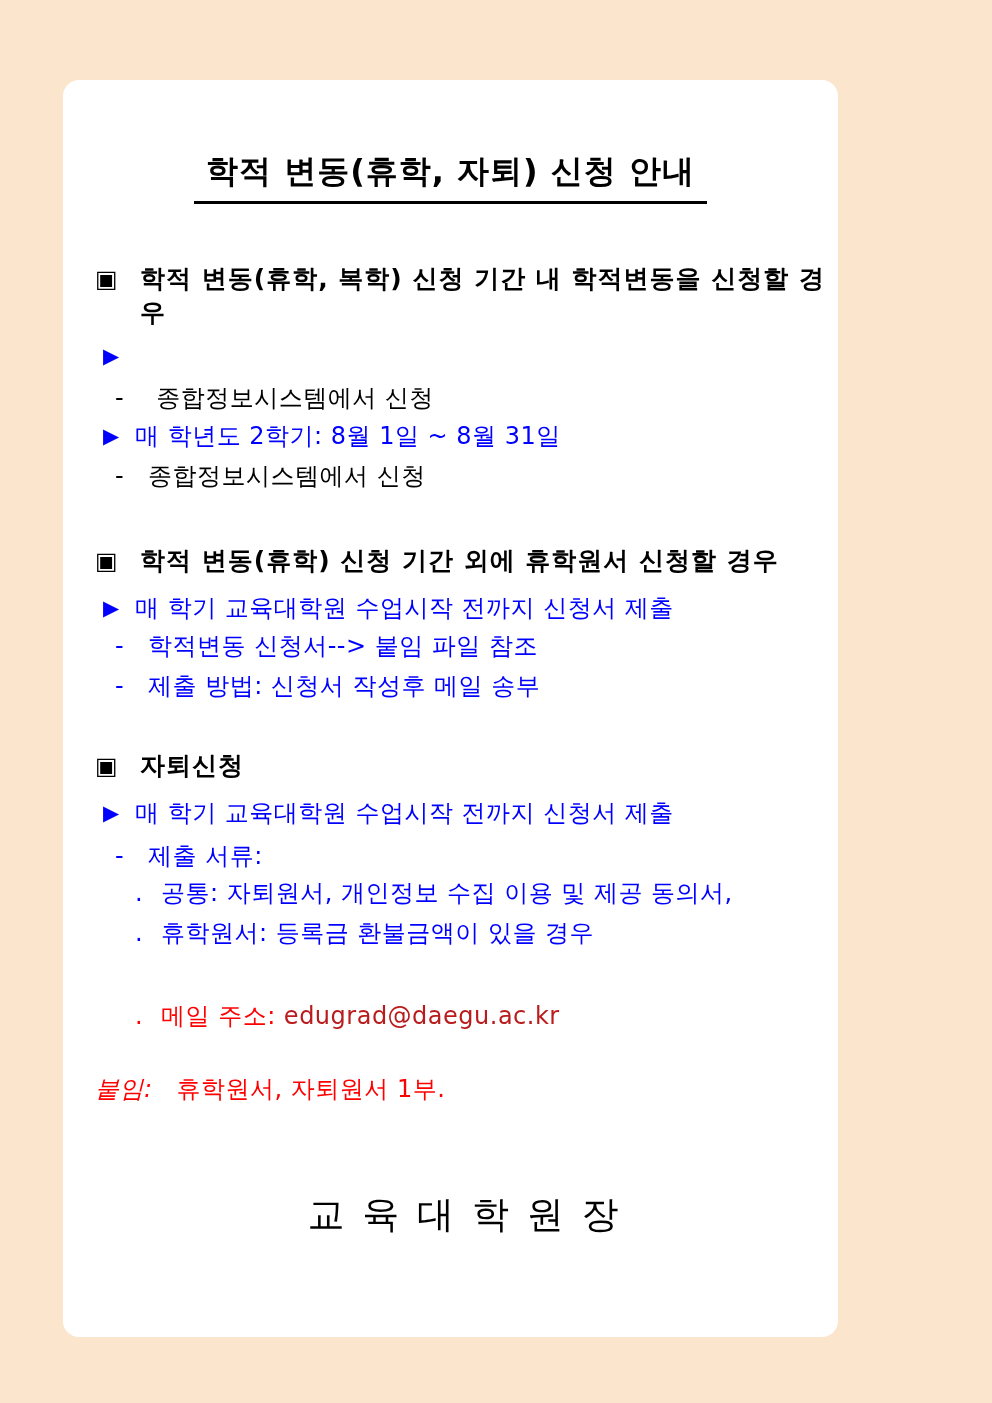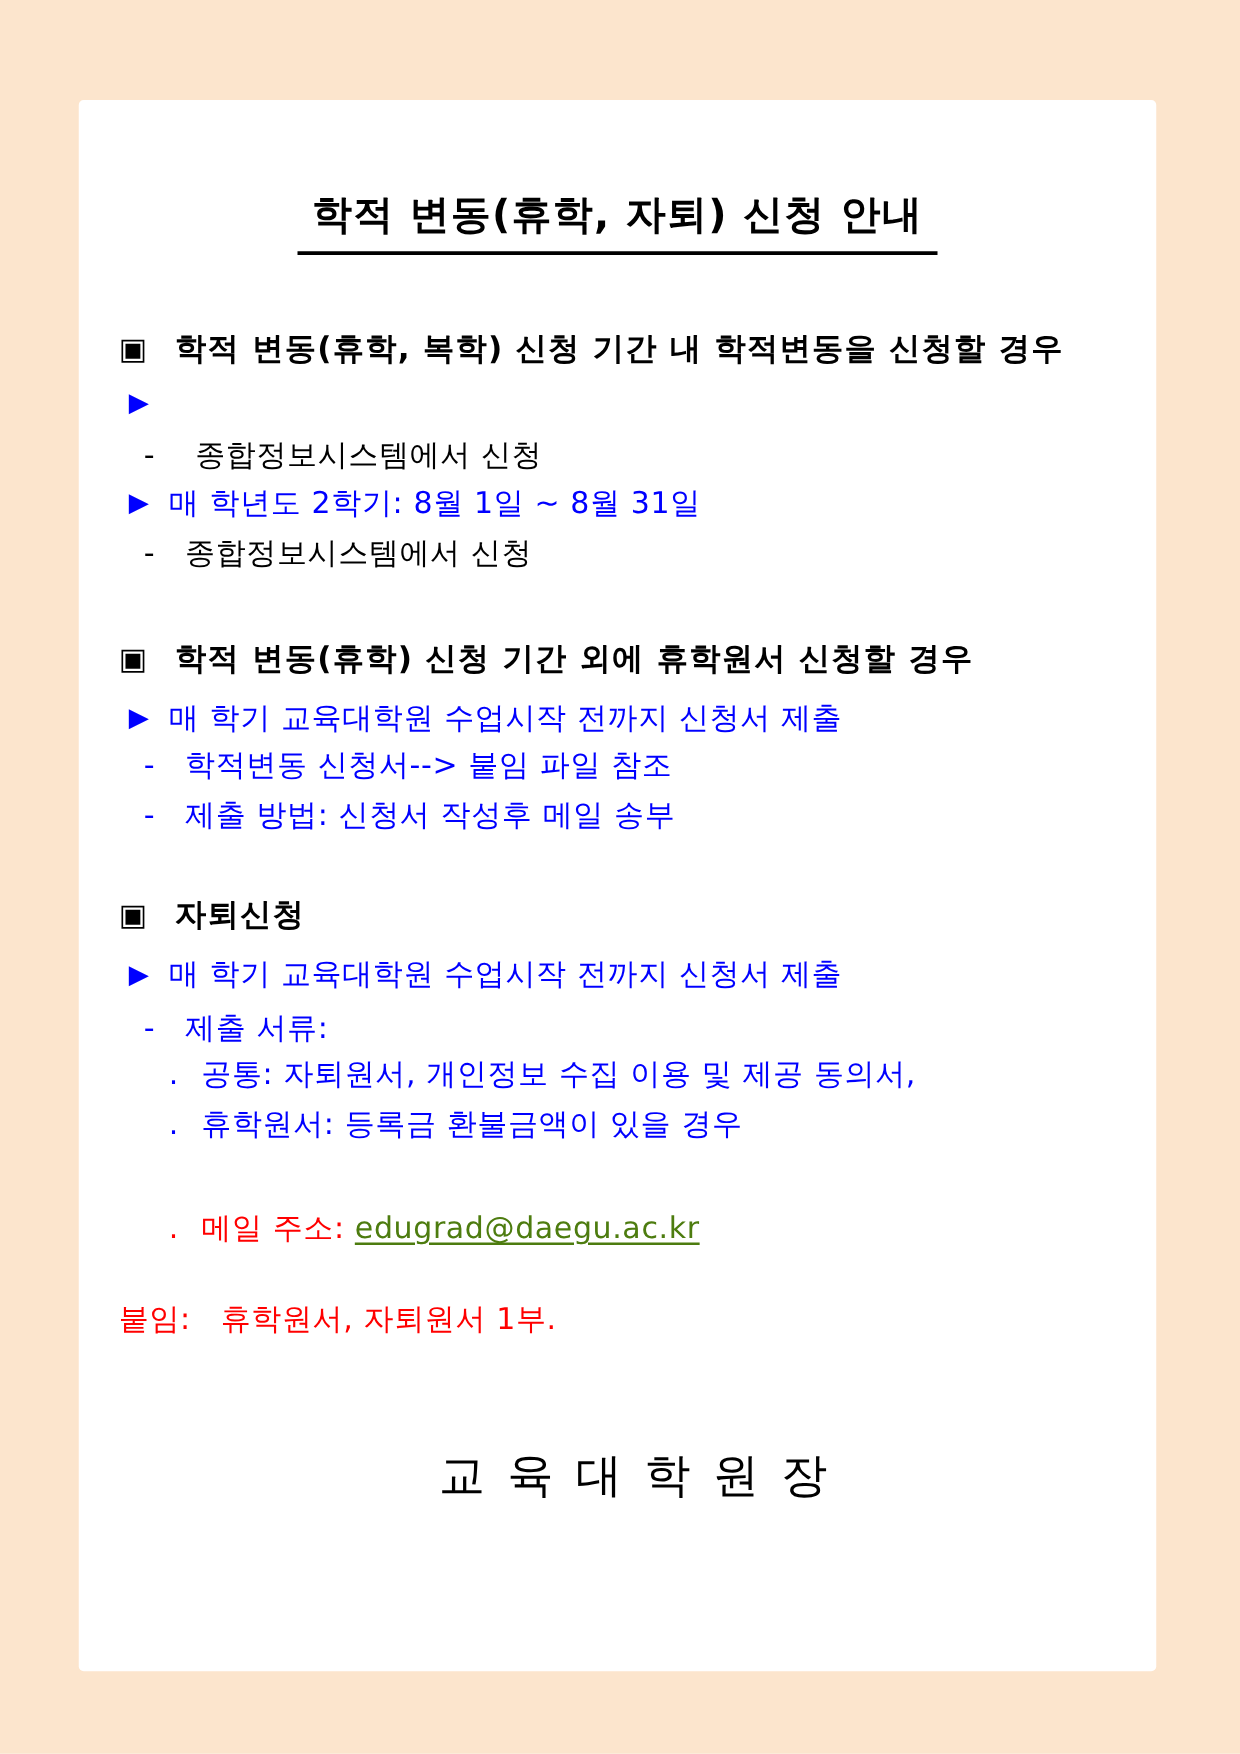--- a/index.html
+++ b/index.html
@@ -6,23 +6,23 @@
   html,body { width:992px; height:1403px; }
   body {
     background:#fce5cd;
     position:relative;
     overflow:hidden;
     font-family:"DejaVu Sans","Liberation Sans",sans-serif;
   }
   .sheet {
     position:absolute;
     left:63px; top:80px;
-    width:862px; height:1257px;
+    width:775px; height:1257px;
     background:#ffffff;
-    border-radius:4px;
+    border-radius:16px;
   }
   .title-row { text-align:center; margin-top:70px; height:48px; }
   .title {
     display:inline-block;
     font-size:32px;
     font-weight:bold;
     color:#000000;
     letter-spacing:1px;
     padding:0 12px 7px 12px;
     border-bottom:3px solid #000000;
@@ -47,28 +47,27 @@
 
   .row-dash { padding-left:52px; }
   .row-dash .marker { width:33px; }
 
   .row-dot { padding-left:72px; }
   .row-dot .marker { width:26px; }
 
   .row-cont { padding-left:97px; }
 
   .row-attach { padding-left:32px; }
-  .row-attach .attach-label { margin-right:24px; white-space:pre; }
+  .row-attach .attach-label { margin-right:24px; white-space:pre;font-style:italic; }
 
   .blue { color:#0000ff; }
   .red  { color:#ff0000; }
 
   .link {
-    color:#4d7c0f;
-    text-decoration:underline;
+    color:#b91c1c;
     text-underline-offset:4px;
     cursor:pointer;
   }
   .signature-row { text-align:center;padding-left:28px; }
   .signature {
     font-size:37px;
     color:#000000;
     letter-spacing:3px;
     white-space:pre-wrap;
   }

